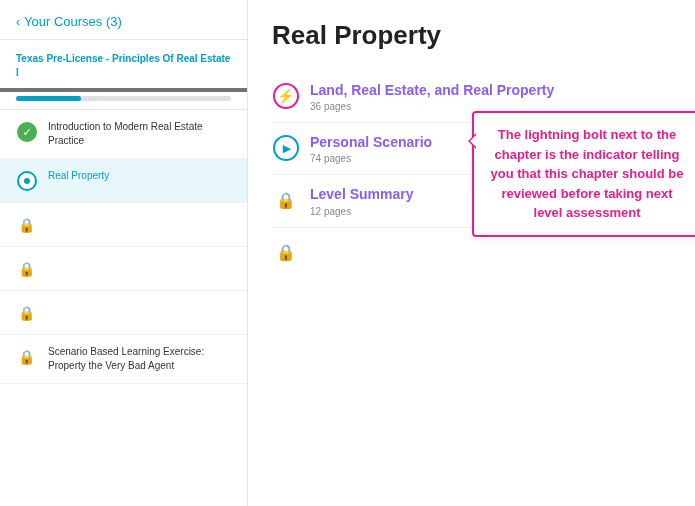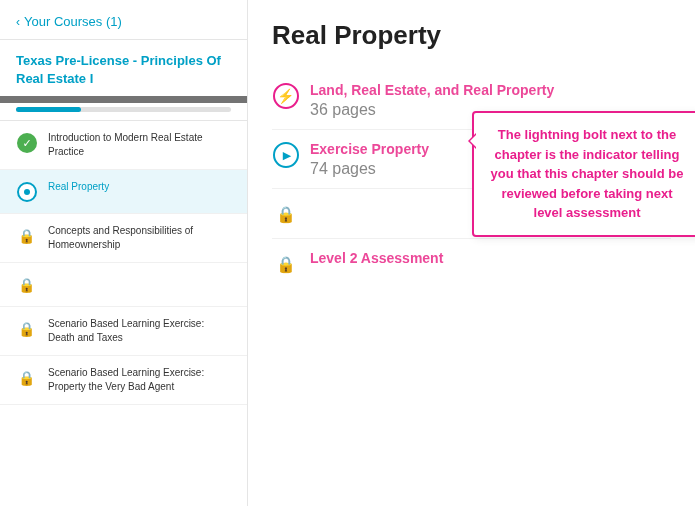--- a/index.html
+++ b/index.html
@@ -44,24 +44,24 @@
       border-bottom: 1px solid #e5e5e5;
     }
 
     .sidebar-back .chevron {
       font-size: 12px;
     }
 
     .sidebar-course-title {
       padding: 12px 16px 8px;
       color: #00a0c6;
-      font-size: 13px;
+      font-size: 10px;
       font-weight: 600;
       line-height: 1.4;
-      border-bottom: 7px solid #737373;
+      border-bottom: 4px solid #737373;
       cursor: pointer;
     }
 
     .progress-bar-container {
       padding: 4px 16px 8px;
       border-bottom: 1px solid #e5e5e5;
     }
 
     .progress-bar-bg {
       background: #e0e0e0;
@@ -243,26 +243,26 @@
     }
 
     .chapter-info {
       display: flex;
       flex-direction: column;
     }
 
     .chapter-title {
       font-size: 14px;
       font-weight: 600;
-      color: #ec4899;
+      color: #8b5cf6;
       line-height: 1.3;
     }
 
     .chapter-pages {
-      font-size: 16px;
+      font-size: 10px;
       color: #888;
       margin-top: 2px;
     }
 
     
     .callout {
       position: absolute;
       top: 40px;
       left: 200px;
       background: #fff;
@@ -301,21 +301,21 @@
 
   </style>
 </head>
 <body>
 
 <div class="layout">
 
   <div class="sidebar">
     <div class="sidebar-back">
       <span class="chevron">‹</span>
-      <span>Your Courses (1)</span>
+      <span>Your Courses (3)</span>
     </div>
     <div class="sidebar-course-title">
       <span>Texas Pre-License - Principles Of Real Estate I</span>
     </div>
     <div class="progress-bar-container">
       <div class="progress-bar-bg">
         <div class="progress-bar-fill"></div>
       </div>
     </div>
     <div class="sidebar-items">
@@ -333,34 +333,32 @@
             <div class="dot"></div>
           </div>
         </div>
         <span class="item-text active-text">Real Property</span>
       </div>
 
       <div class="sidebar-item">
         <div class="item-icon">
           <div class="icon-lock">🔒</div>
         </div>
-        <span class="item-text">Concepts and Responsibilities of Homeownership</span>
       </div>
 
       <div class="sidebar-item">
         <div class="item-icon">
           <div class="icon-lock">🔒</div>
         </div>
       </div>
 
       <div class="sidebar-item">
         <div class="item-icon">
           <div class="icon-lock">🔒</div>
         </div>
-        <span class="item-text">Scenario Based Learning Exercise: Death and Taxes</span>
       </div>
 
       <div class="sidebar-item">
         <div class="item-icon">
           <div class="icon-lock">🔒</div>
         </div>
         <span class="item-text">Scenario Based Learning Exercise: Property the Very Bad Agent</span>
       </div>
 
     </div>
@@ -383,36 +381,36 @@
         <div class="callout">
           <span>The lightning bolt next to the chapter is the indicator telling you that this chapter should be reviewed before taking next level assessment</span>
         </div>
       </div>
 
       <div class="chapter-item">
         <div class="chapter-icon">
           <div class="icon-play">▶</div>
         </div>
         <div class="chapter-info">
-          <span class="chapter-title">Exercise Property</span>
+          <span class="chapter-title">Personal Scenario</span>
           <span class="chapter-pages">74 pages</span>
         </div>
       </div>
 
       <div class="chapter-item">
         <div class="chapter-icon">
           <div class="icon-lock-sm">🔒</div>
         </div>
+        <div class="chapter-info">
+          <span class="chapter-title">Level Summary</span>
+          <span class="chapter-pages">12 pages</span>
+        </div>
       </div>
 
       <div class="chapter-item">
         <div class="chapter-icon">
           <div class="icon-lock-sm">🔒</div>
         </div>
-        <div class="chapter-info">
-          <span class="chapter-title">Level 2 Assessment</span>
-          <span class="chapter-pages"></span>
-        </div>
       </div>
 
     </div>
   </div>
 </div>
 
 </body></html>

